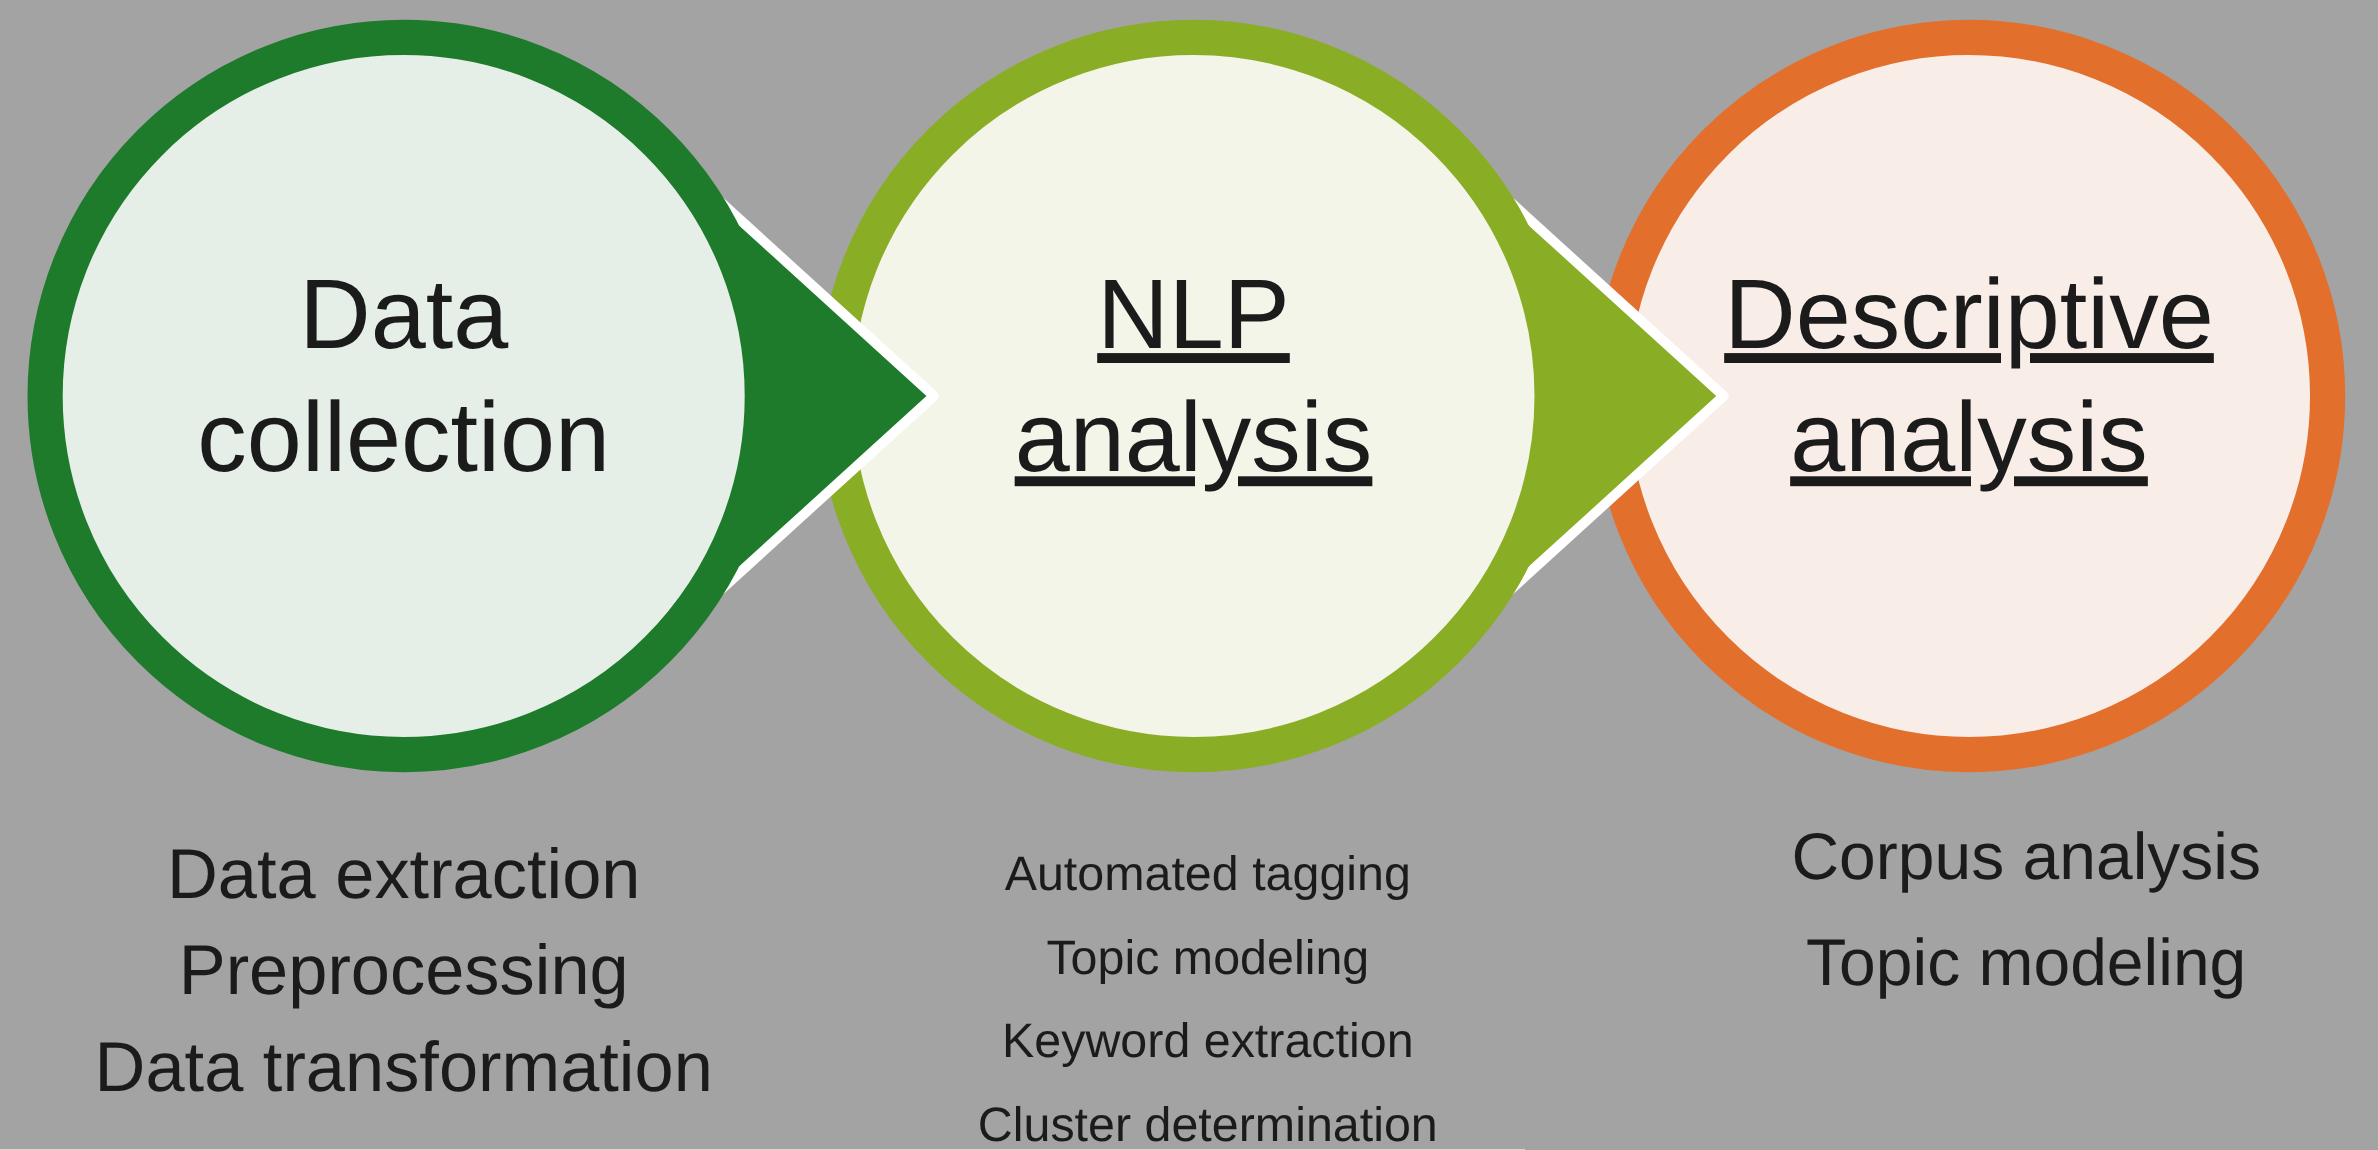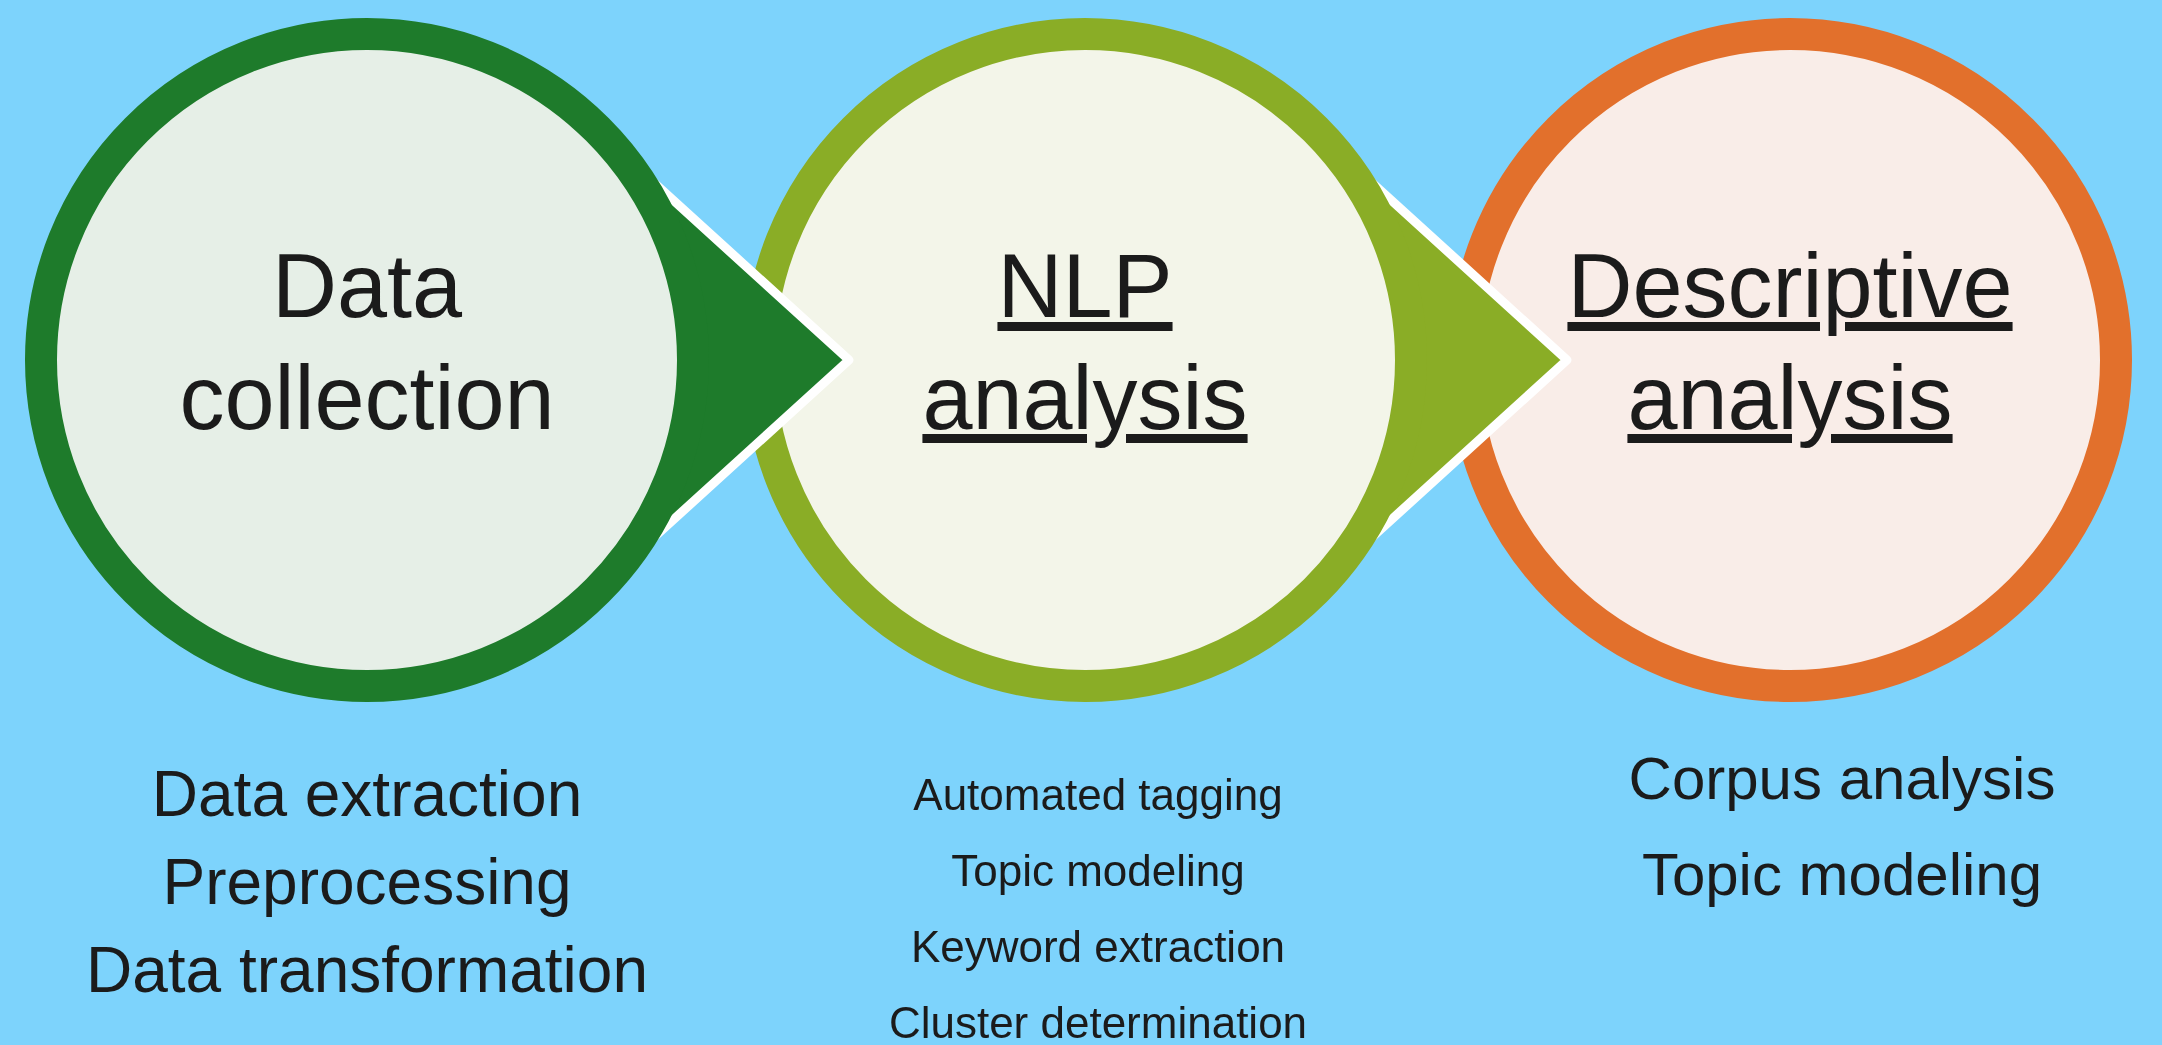--- a/index.html
+++ b/index.html
@@ -4,21 +4,21 @@
 <style>
   html, body {
     margin: 0;
     padding: 0;
     background: #ffffff;
   }
   .diagram {
     position: relative;
     width: 2162px;
     height: 1045px;
-    background: #7dd3fc;
+    background: #a3a3a3;
     font-family: "Liberation Sans", "DejaVu Sans", sans-serif;
     color: #1b1b1b;
     overflow: hidden;
   }
   .shapes {
     position: absolute;
     left: 0;
     top: 0;
     width: 2162px;
     height: 1045px;

